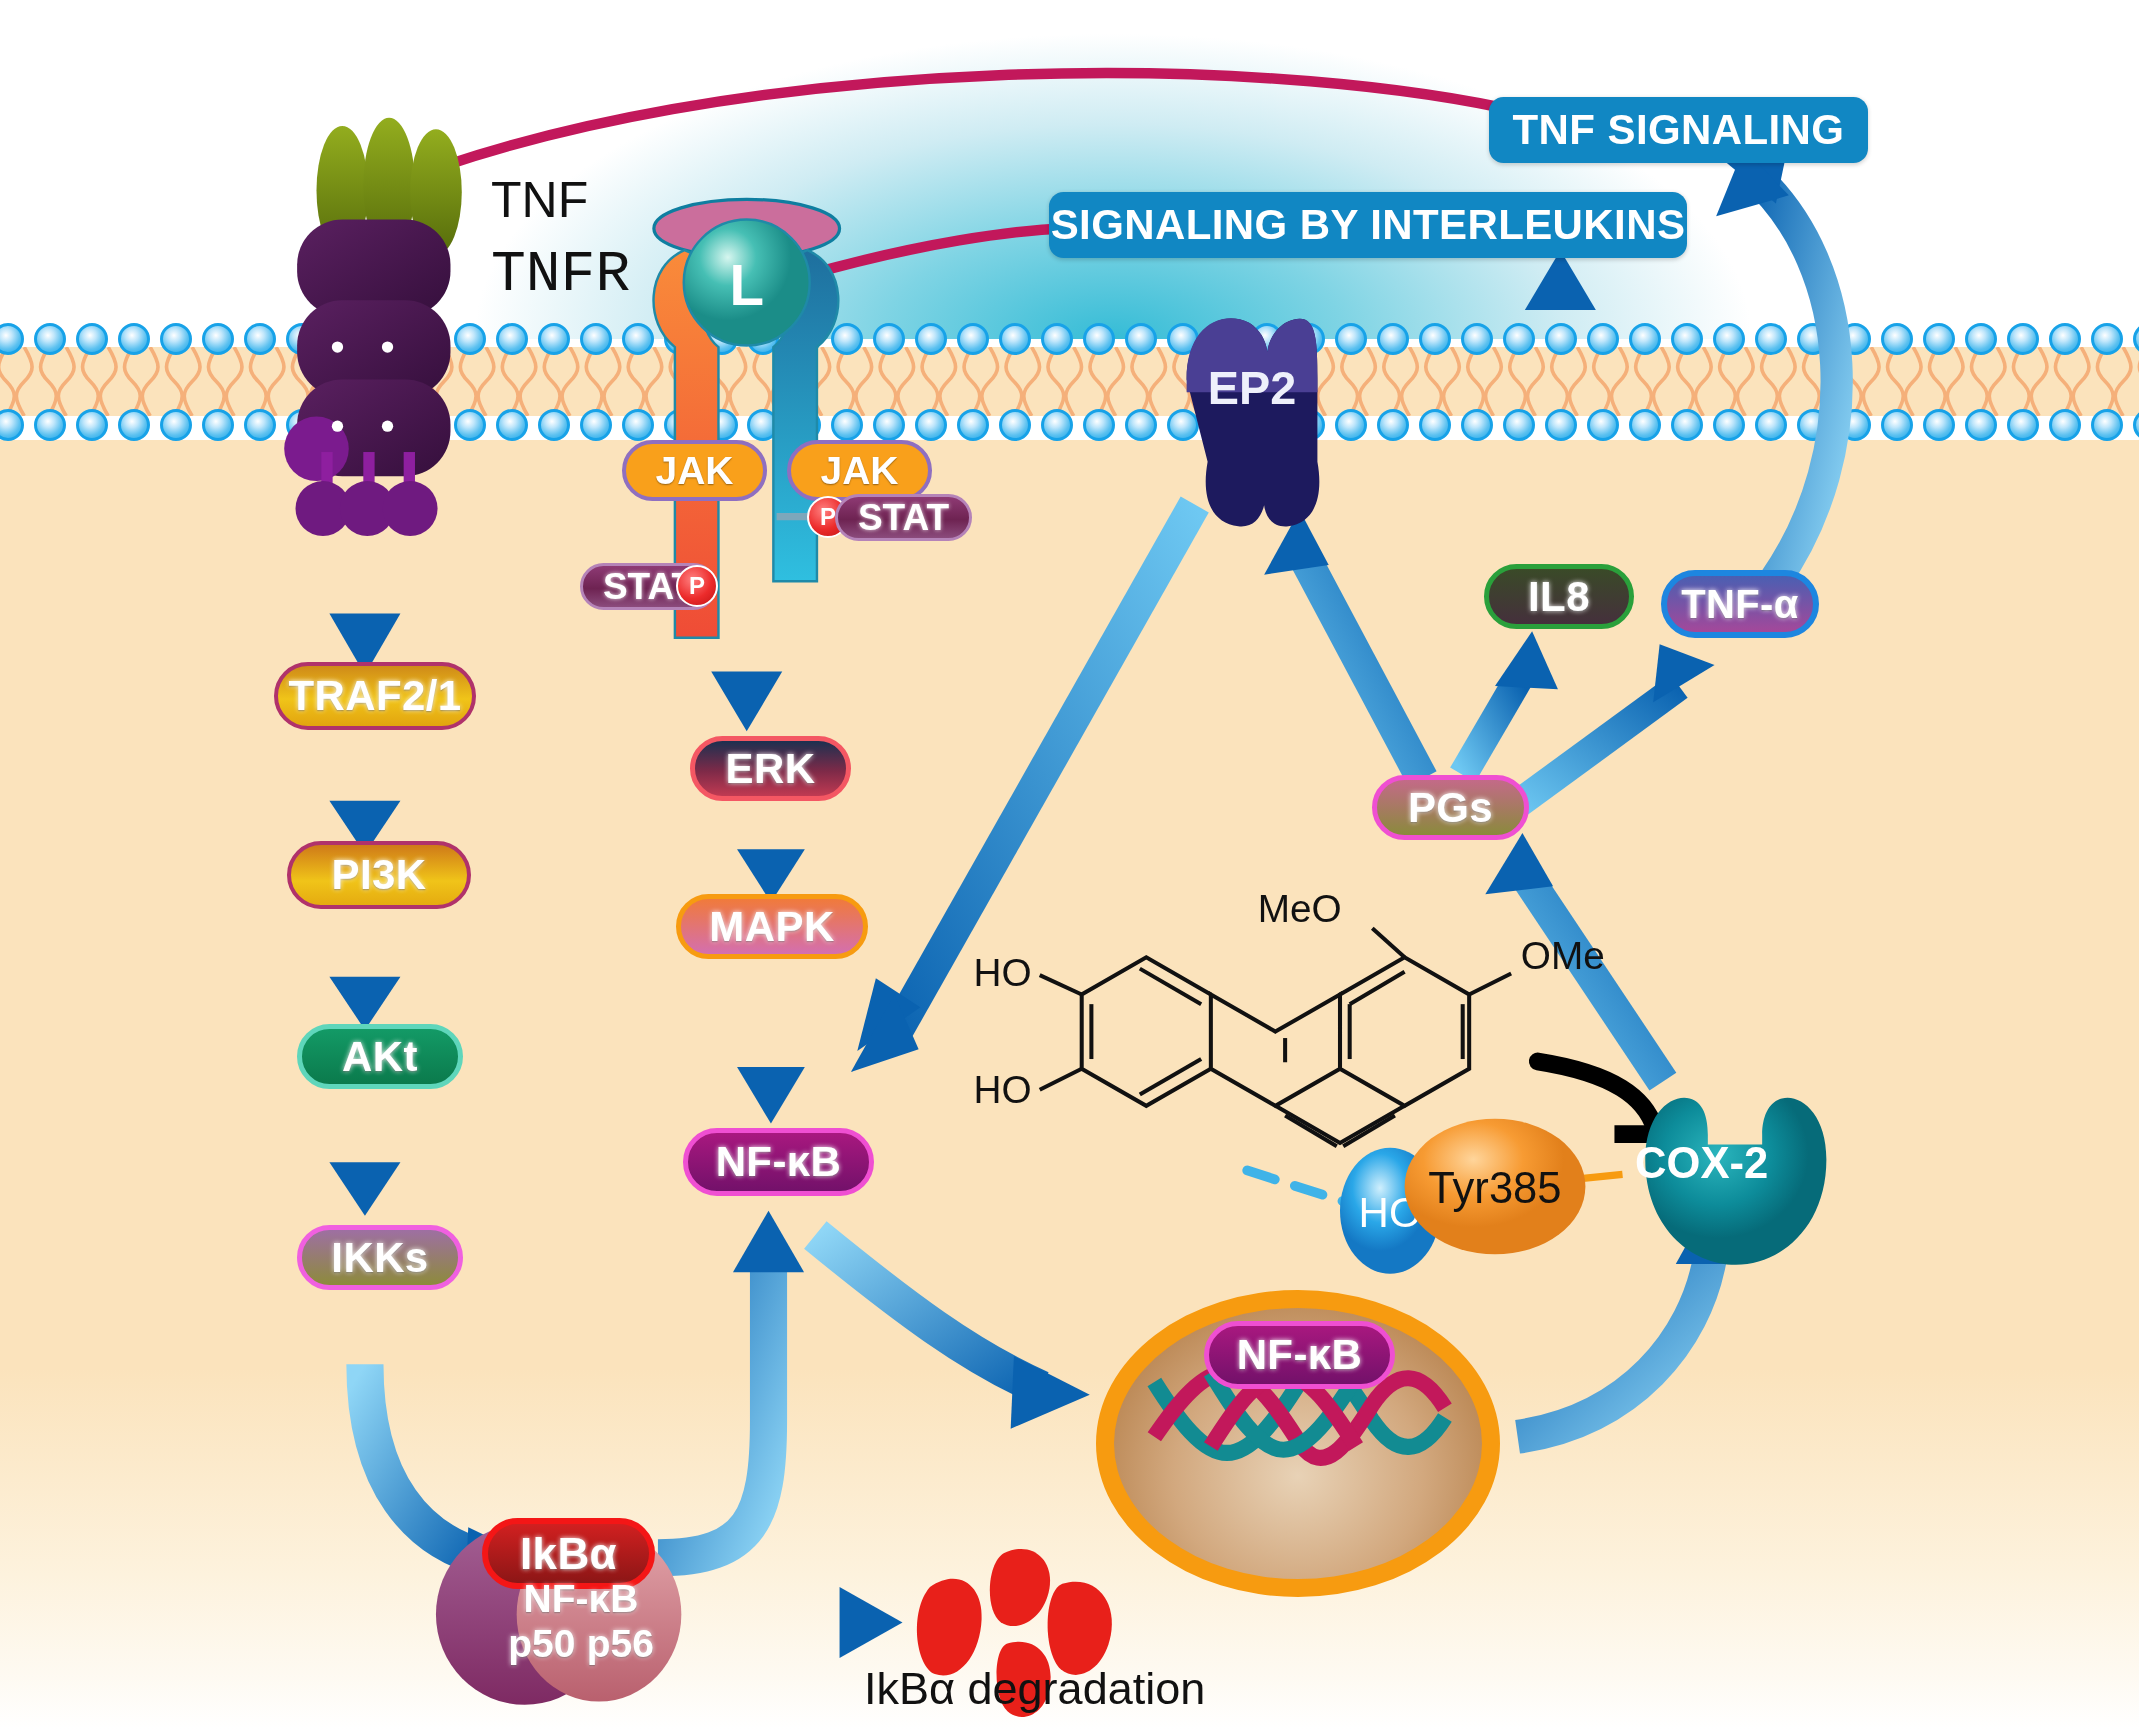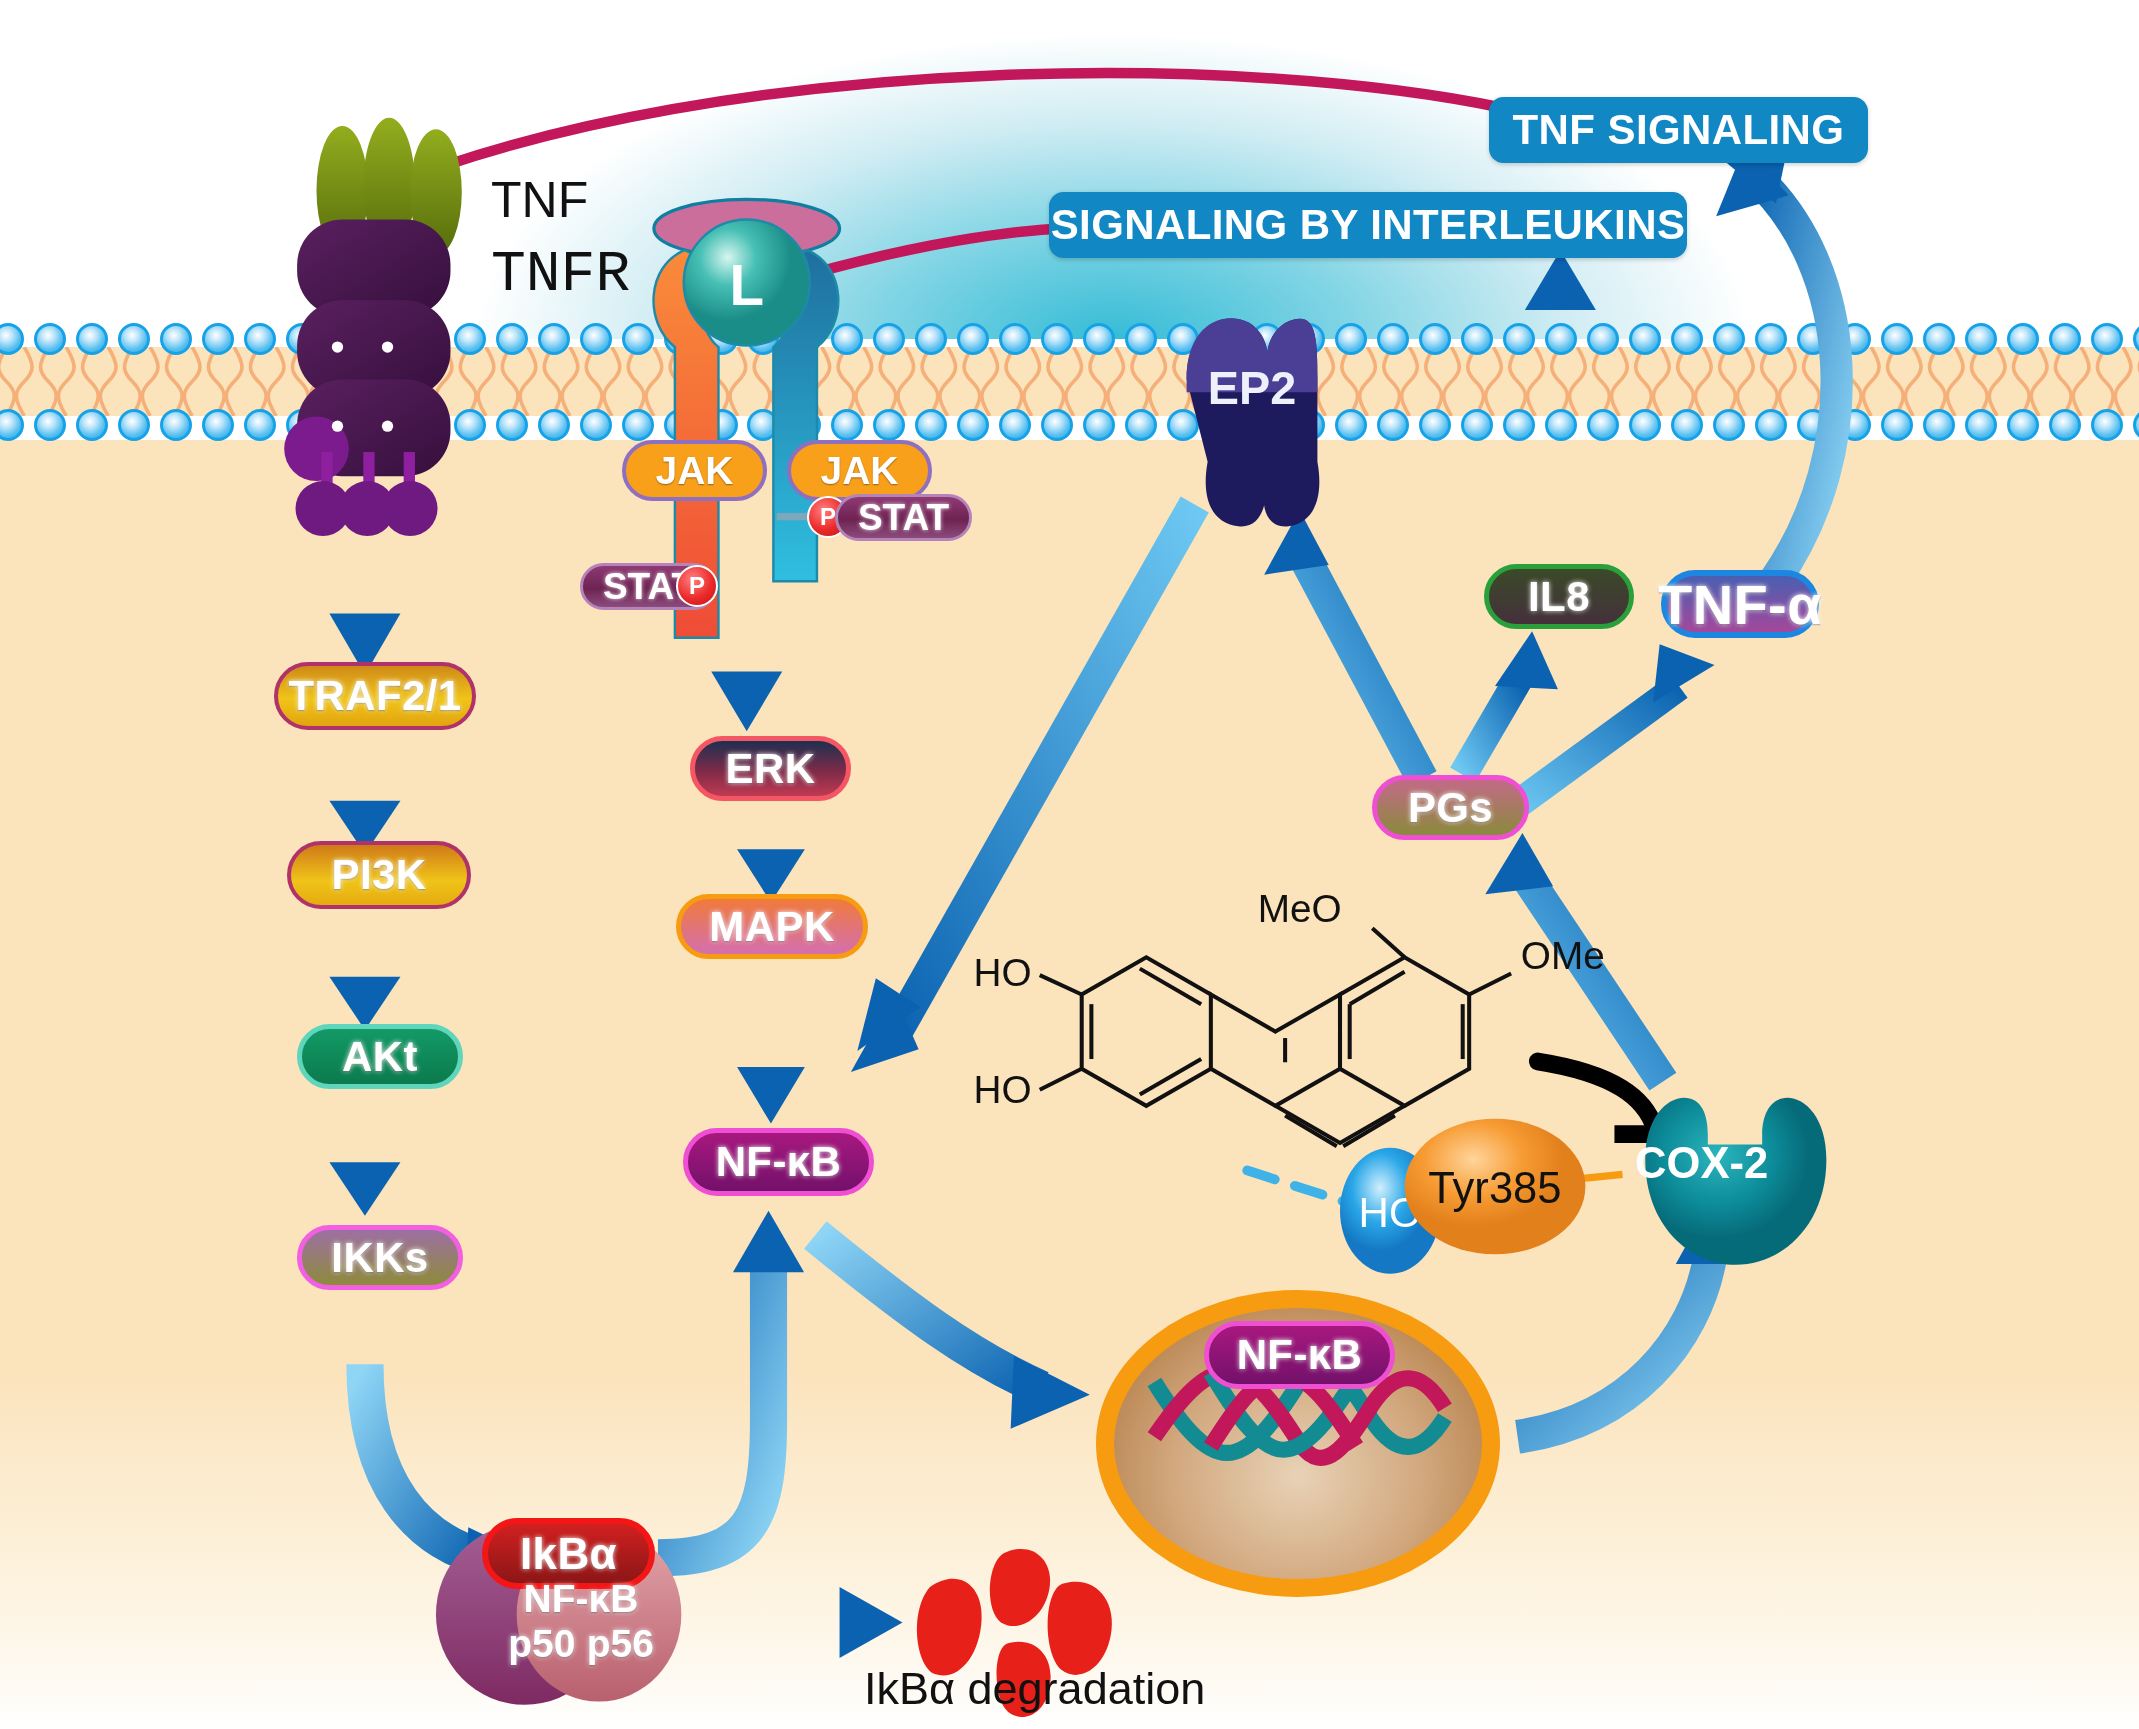--- a/index.html
+++ b/index.html
@@ -647,21 +647,21 @@
   <div class="pill" style="left:1372px;top:775px;width:157px;height:65px;font-size:42px;
               background:linear-gradient(180deg,#c36a88 0%,#8a8a3c 100%);
               border:5.7px solid #ef4fd2;">
     <span>PGs</span>
   </div>
   <div class="pill" style="left:1484px;top:564px;width:150px;height:65px;font-size:42px;
               background:linear-gradient(180deg,#3a4a28 0%,#45303c 100%);
               border:5.7px solid #2aa03b;">
     <span>IL8</span>
   </div>
-  <div class="pill" style="left:1661px;top:570px;width:158px;height:68px;font-size:56px;
+  <div class="pill" style="left:1661px;top:570px;width:158px;height:68px;font-size:40px;
               background:linear-gradient(180deg,#4a5fb2 0%,#a4489a 100%);
               border:6.5px solid #1d86e0;">
     <span>TNF-α</span>
   </div>
 
   <svg class="layer" viewBox="0 0 2651 2142">
     <defs>
       <radialGradient id="gCox" cx="40%" cy="34%">
         <stop offset="0%" stop-color="#2bb5bd"></stop>
           <stop offset="60%" stop-color="#0d8c9a"></stop>

